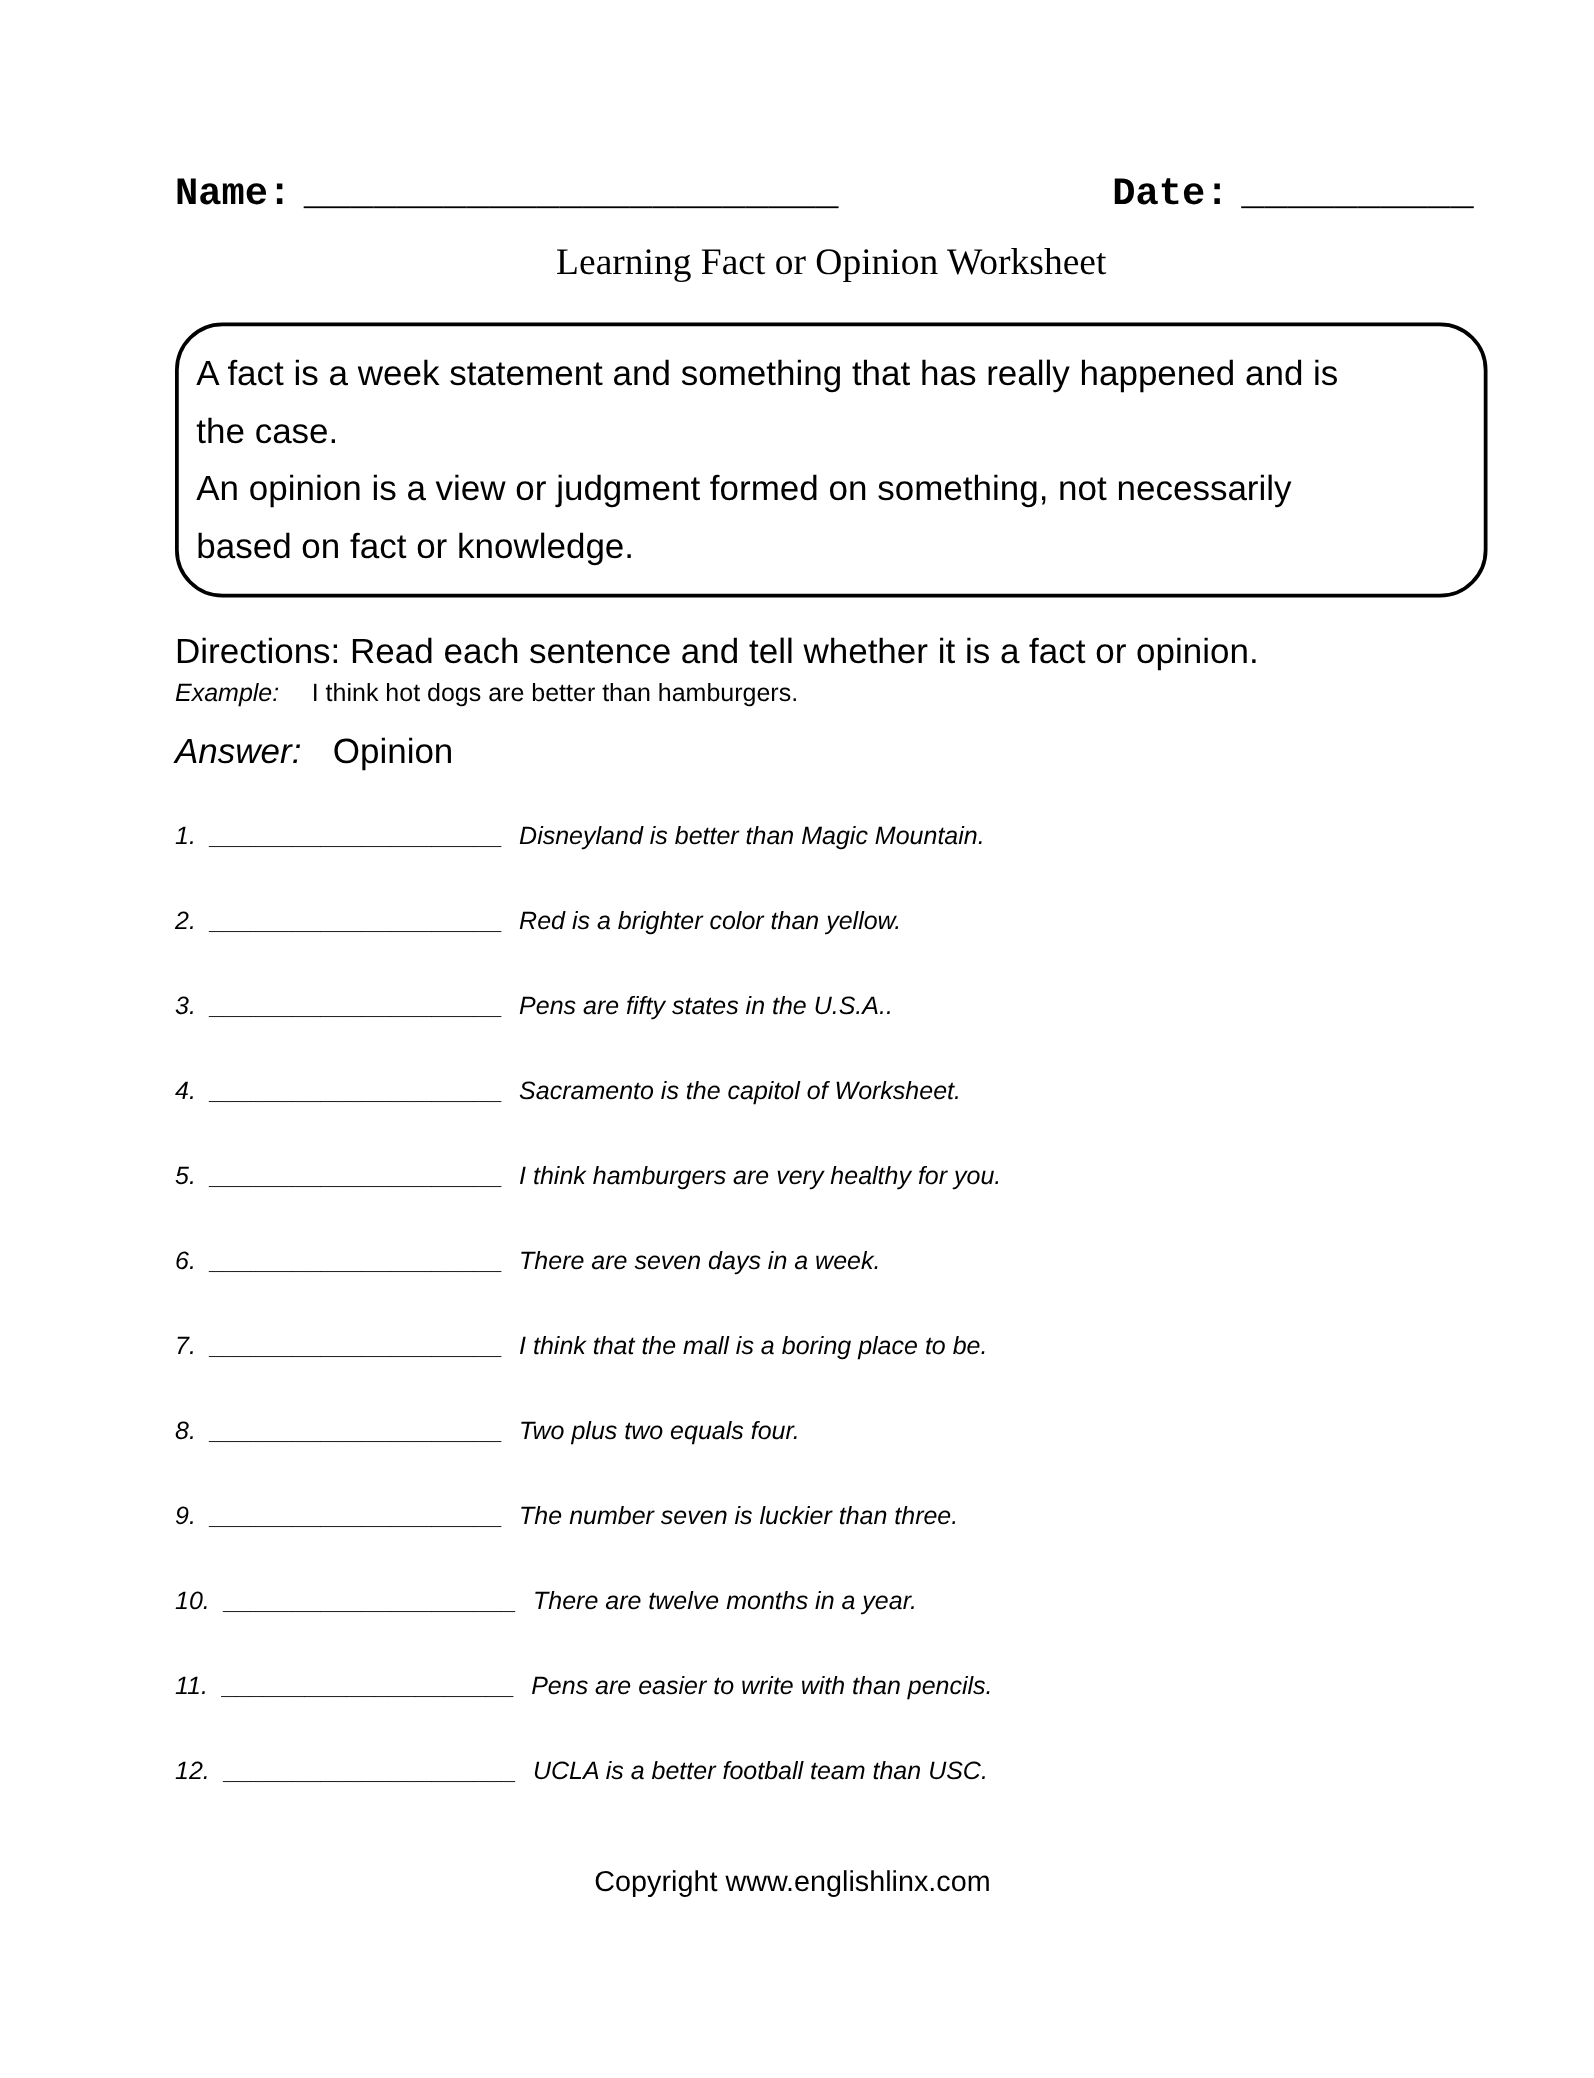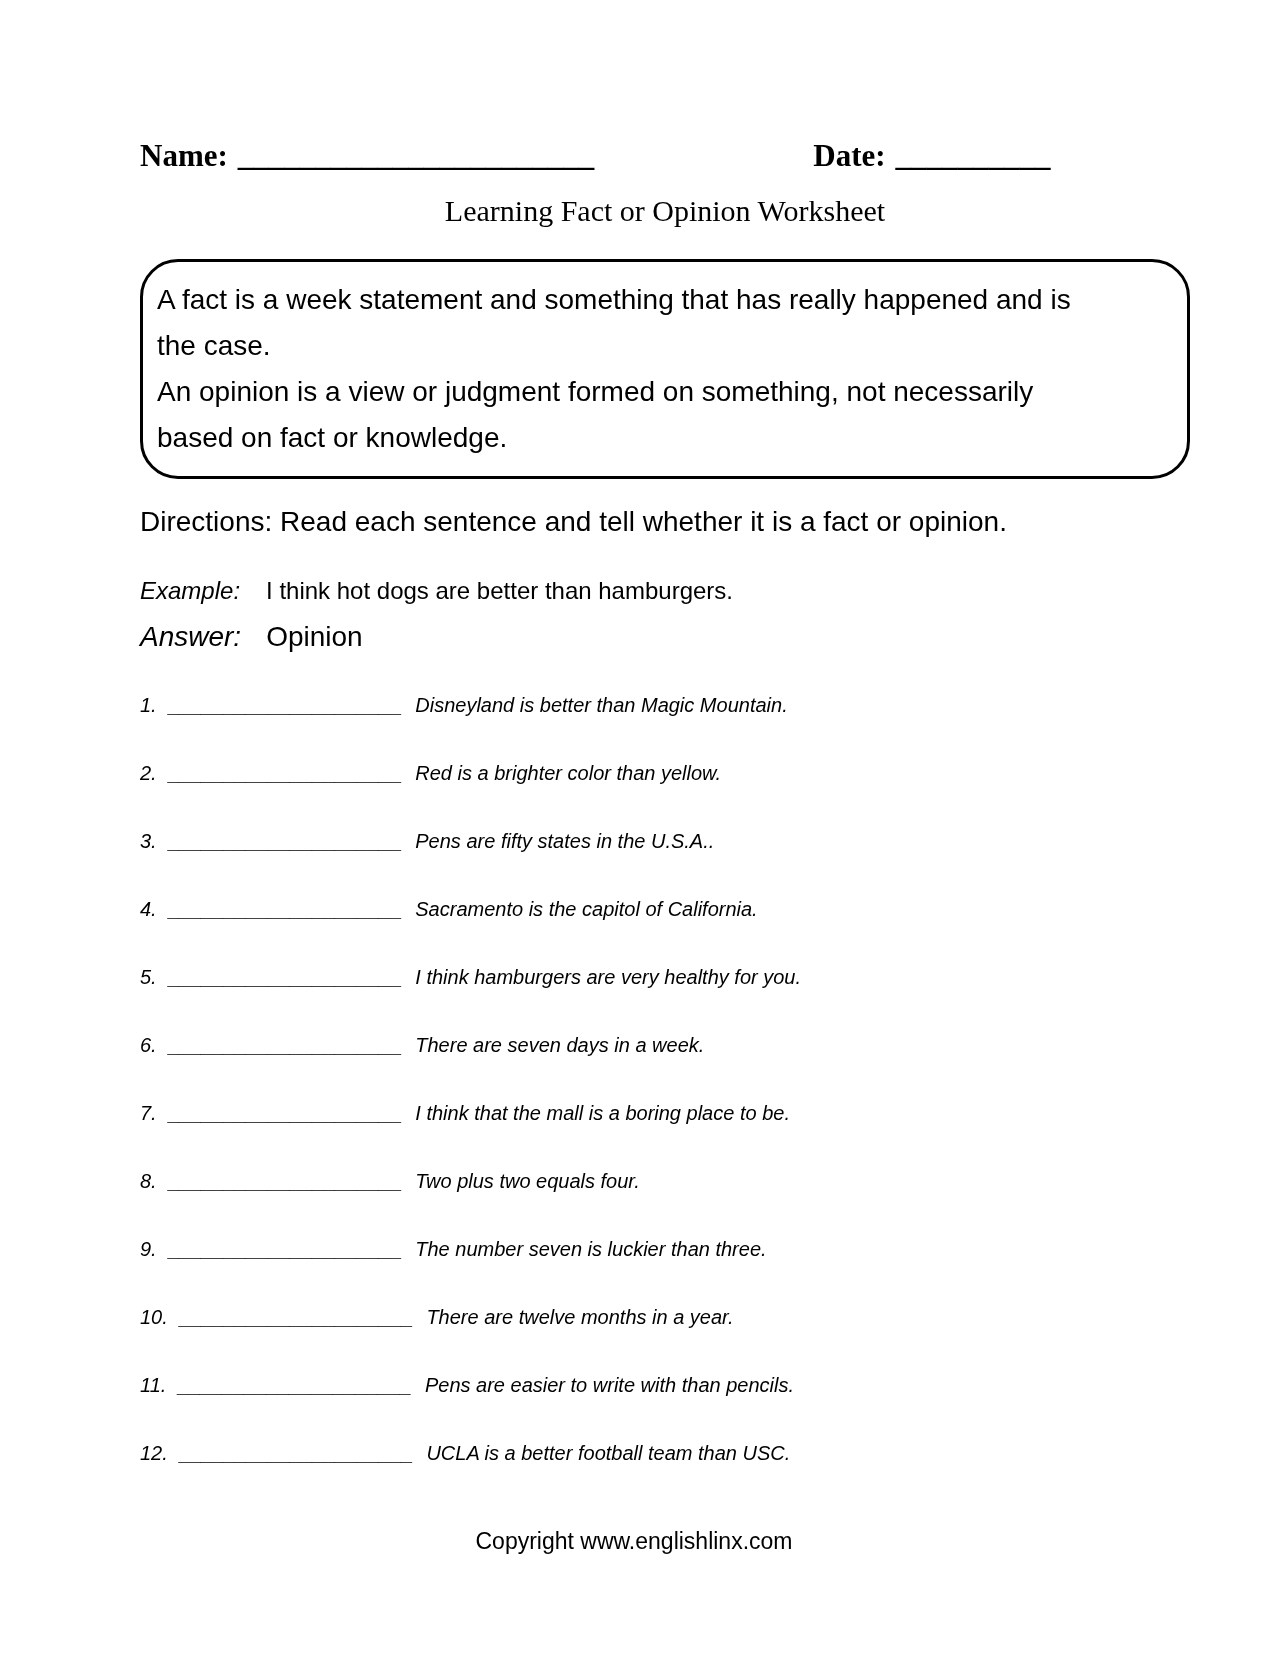--- a/index.html
+++ b/index.html
@@ -11,21 +11,21 @@
     background: #ffffff;
     color: #000000;
     overflow: hidden;
     font-family: "Liberation Sans", sans-serif;
     padding: 138px 85px 0 140px;
   }
   
   .header-row {
     display: flex;
     align-items: center;
-    font-family: Liberation Serif, serif;
+    font-family: Liberation Mono, monospace;
     font-weight: bold;
     font-size: 31px;
     white-space: nowrap;
   }
   .label { margin-right: 10px; }
   .serif-blank {
     letter-spacing: 0px;
     font-weight: bold;
   }
   .date-group { margin-left: 219px; display: flex; align-items: baseline; }
@@ -50,22 +50,21 @@
     line-height: 46px;
     white-space: nowrap;
   }
   
   .directions {
     margin-top: 26px;
     font-size: 28px;
     line-height: 34px;
   }
   .example-row {
-    margin-top: 35px;
-    font-size: 24px;
+    font-size: 20px;
     line-height: 34px;
   }
   .example-row .ital { font-style: italic; margin-right: 26px; }
   .answer-row {
     margin-top: 12px;
     font-size: 28px;
     line-height: 34px;
   }
   .answer-row .ital { font-style: italic; margin-right: 25px; }
   
@@ -124,21 +123,21 @@
     <div class="item">
       <span class="num">1.</span><span class="blank">_____________________</span><span class="sentence">Disneyland is better than Magic Mountain.</span>
     </div>
     <div class="item">
       <span class="num">2.</span><span class="blank">_____________________</span><span class="sentence">Red is a brighter color than yellow.</span>
     </div>
     <div class="item">
       <span class="num">3.</span><span class="blank">_____________________</span><span class="sentence">Pens are fifty states in the U.S.A..</span>
     </div>
     <div class="item">
-      <span class="num">4.</span><span class="blank">_____________________</span><span class="sentence">Sacramento is the capitol of California.</span>
+      <span class="num">4.</span><span class="blank">_____________________</span><span class="sentence">Sacramento is the capitol of Worksheet.</span>
     </div>
     <div class="item">
       <span class="num">5.</span><span class="blank">_____________________</span><span class="sentence">I think hamburgers are very healthy for you.</span>
     </div>
     <div class="item">
       <span class="num">6.</span><span class="blank">_____________________</span><span class="sentence">There are seven days in a week.</span>
     </div>
     <div class="item">
       <span class="num">7.</span><span class="blank">_____________________</span><span class="sentence">I think that the mall is a boring place to be.</span>
     </div>

